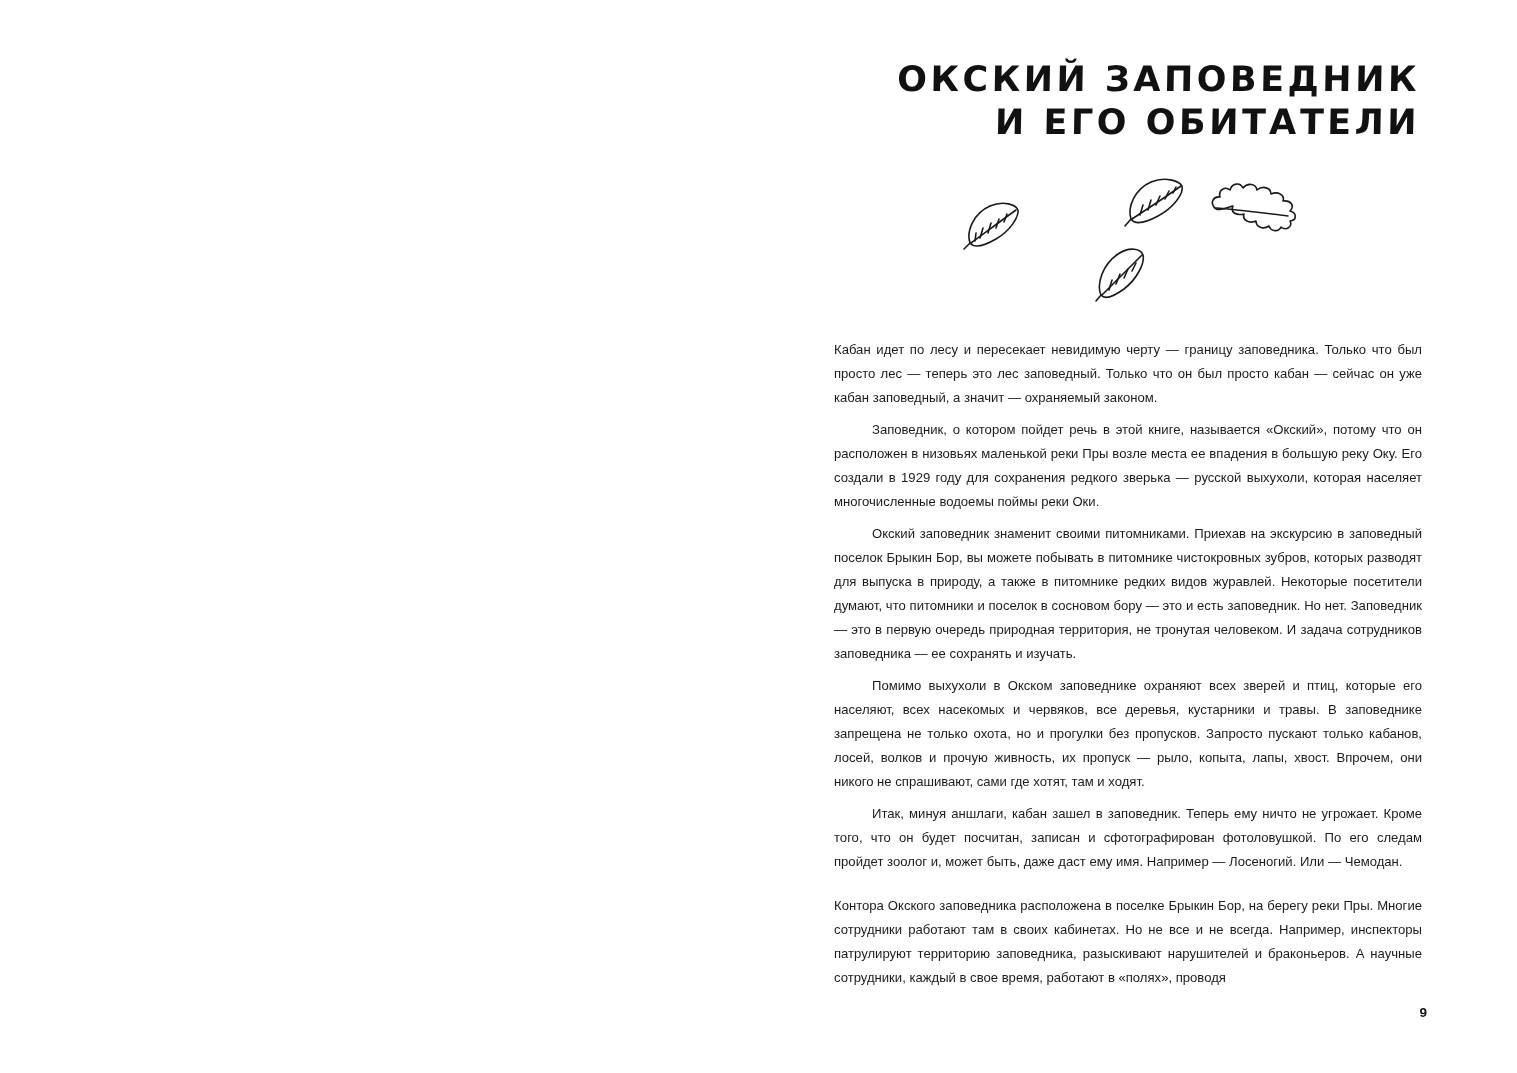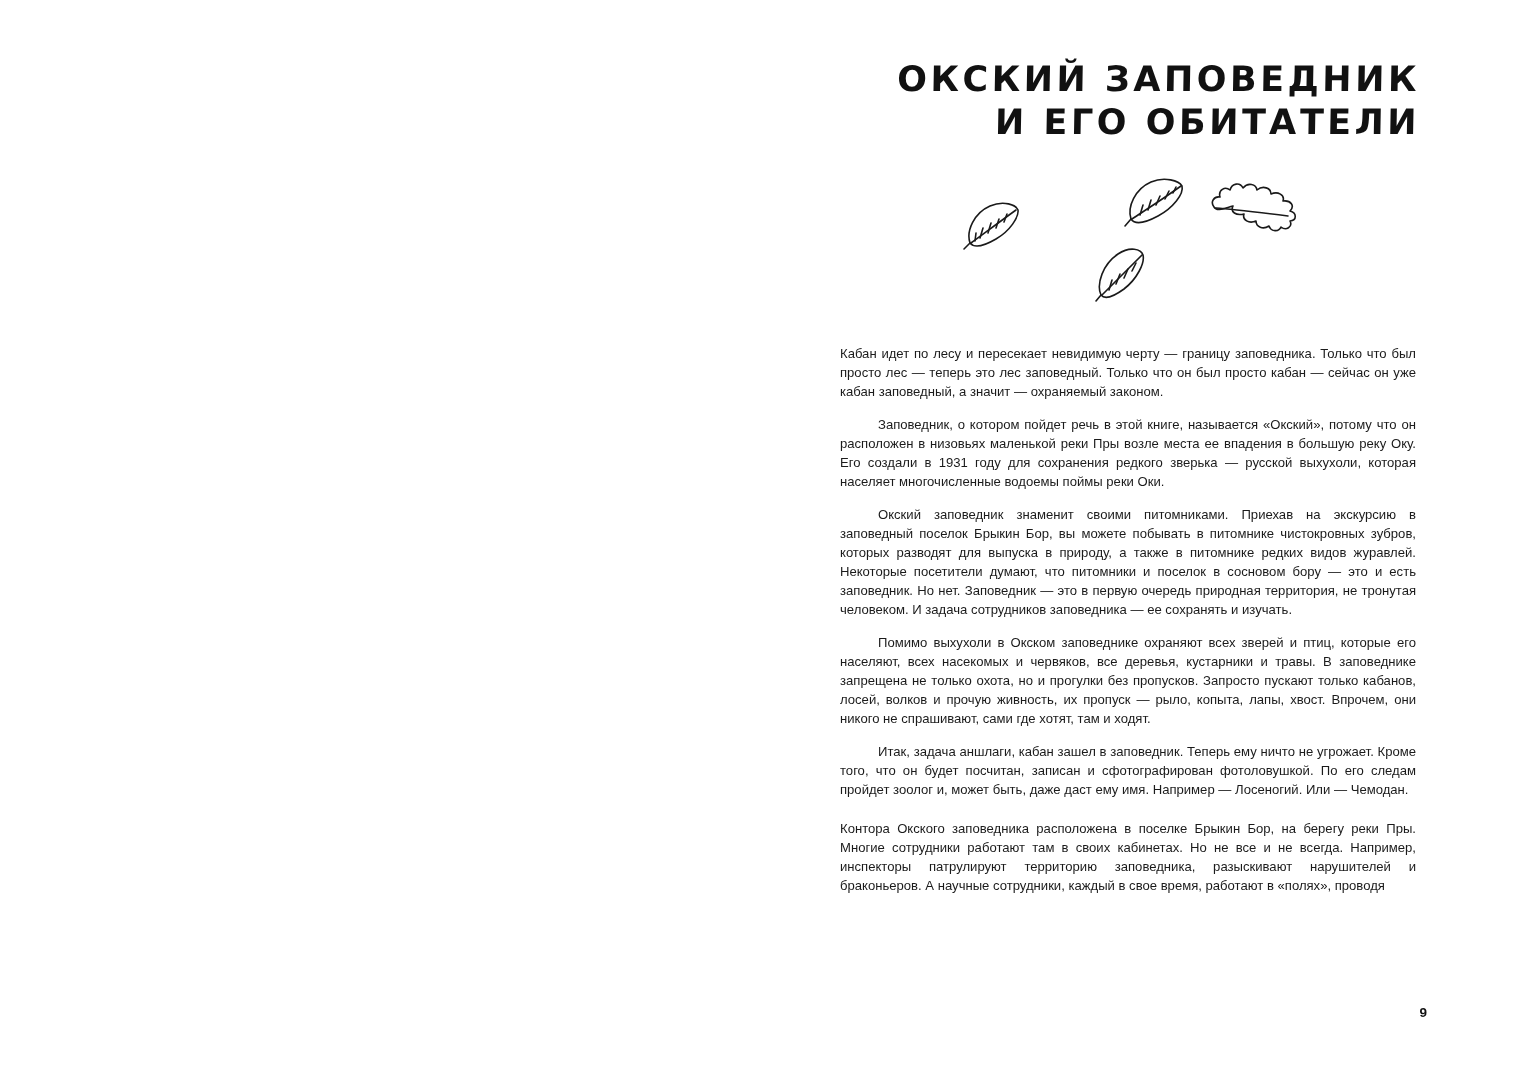--- a/index.html
+++ b/index.html
@@ -56,24 +56,24 @@
   
   .text-column {
     position: absolute;
     left: 826px;
     top: 330px;
     width: 604px;
   }
   .para {
     font-family: "Liberation Sans", sans-serif;
     font-size: 13.1px;
-    line-height: 19px;
+    line-height: 24px;
     text-align: justify;
     text-justify: inter-word;
-    margin: 14px;
+    margin: 8px;
     color: #1b1b1b;
     hyphens: manual;
   }
   .para.indent {
     text-indent: 38px;
   }
   .para.gap-before {
     margin-top: 20px;
   }
 
@@ -145,22 +145,22 @@
         <path d="M9 50 C 19 40, 36 23, 49 10"></path>
         <path d="M16 45 L 19 35 M23 39 L 27 29 M31 33 L 35 24 M39 26 L 43 18"></path>
         <path d="M8 50 L 3 56"></path>
       </svg>
     </span>
 
   </div>
 
   <div class="text-column">
     <p class="para">Кабан идет по лесу и пересекает невидимую черту — границу заповедника. Только что был просто лес — теперь это лес заповедный. Только что он был просто кабан — сейчас он уже кабан заповедный, а значит — охраняемый законом.</p>
-    <p class="para indent">Заповедник, о котором пойдет речь в этой книге, называется «Окский», потому что он расположен в низовьях маленькой реки Пры возле места ее впадения в большую реку Оку. Его создали в 1931 году для сохранения редкого зверька — русской выхухоли, которая населяет многочисленные водоемы поймы реки Оки.</p>
+    <p class="para indent">Заповедник, о котором пойдет речь в этой книге, называется «Окский», потому что он расположен в низовьях маленькой реки Пры возле места ее впадения в большую реку Оку. Его создали в 1929 году для сохранения редкого зверька — русской выхухоли, которая населяет многочисленные водоемы поймы реки Оки.</p>
     <p class="para indent">Окский заповедник знаменит своими питомниками. Приехав на экскурсию в заповедный поселок Брыкин Бор, вы можете побывать в питомнике чистокровных зубров, которых разводят для выпуска в природу, а также в питомнике редких видов журавлей. Некоторые посетители думают, что питомники и поселок в сосновом бору — это и есть заповедник. Но нет. Заповедник — это в первую очередь природная территория, не тронутая человеком. И задача сотрудников заповедника — ее сохранять и изучать.</p>
     <p class="para indent">Помимо выхухоли в Окском заповеднике охраняют всех зверей и птиц, которые его населяют, всех насекомых и червяков, все деревья, кустарники и травы. В заповеднике запрещена не только охота, но и прогулки без пропусков. Запросто пускают только кабанов, лосей, волков и прочую живность, их пропуск — рыло, копыта, лапы, хвост. Впрочем, они никого не спрашивают, сами где хотят, там и ходят.</p>
-    <p class="para indent">Итак, задача аншлаги, кабан зашел в заповедник. Теперь ему ничто не угрожает. Кроме того, что он будет посчитан, записан и сфотографирован фотоловушкой. По его следам пройдет зоолог и, может быть, даже даст ему имя. Например — Лосеногий. Или — Чемодан.</p>
+    <p class="para indent">Итак, минуя аншлаги, кабан зашел в заповедник. Теперь ему ничто не угрожает. Кроме того, что он будет посчитан, записан и сфотографирован фотоловушкой. По его следам пройдет зоолог и, может быть, даже даст ему имя. Например — Лосеногий. Или — Чемодан.</p>
     <p class="para gap-before">Контора Окского заповедника расположена в поселке Брыкин Бор, на берегу реки Пры. Многие сотрудники работают там в своих кабинетах. Но не все и не всегда. Например, инспекторы патрулируют территорию заповедника, разыскивают нарушителей и браконьеров. А научные сотрудники, каждый в свое время, работают в «полях», проводя</p>
   </div>
 
   <div class="page-number">9</div>
 
 </div>
 
 </body></html>

